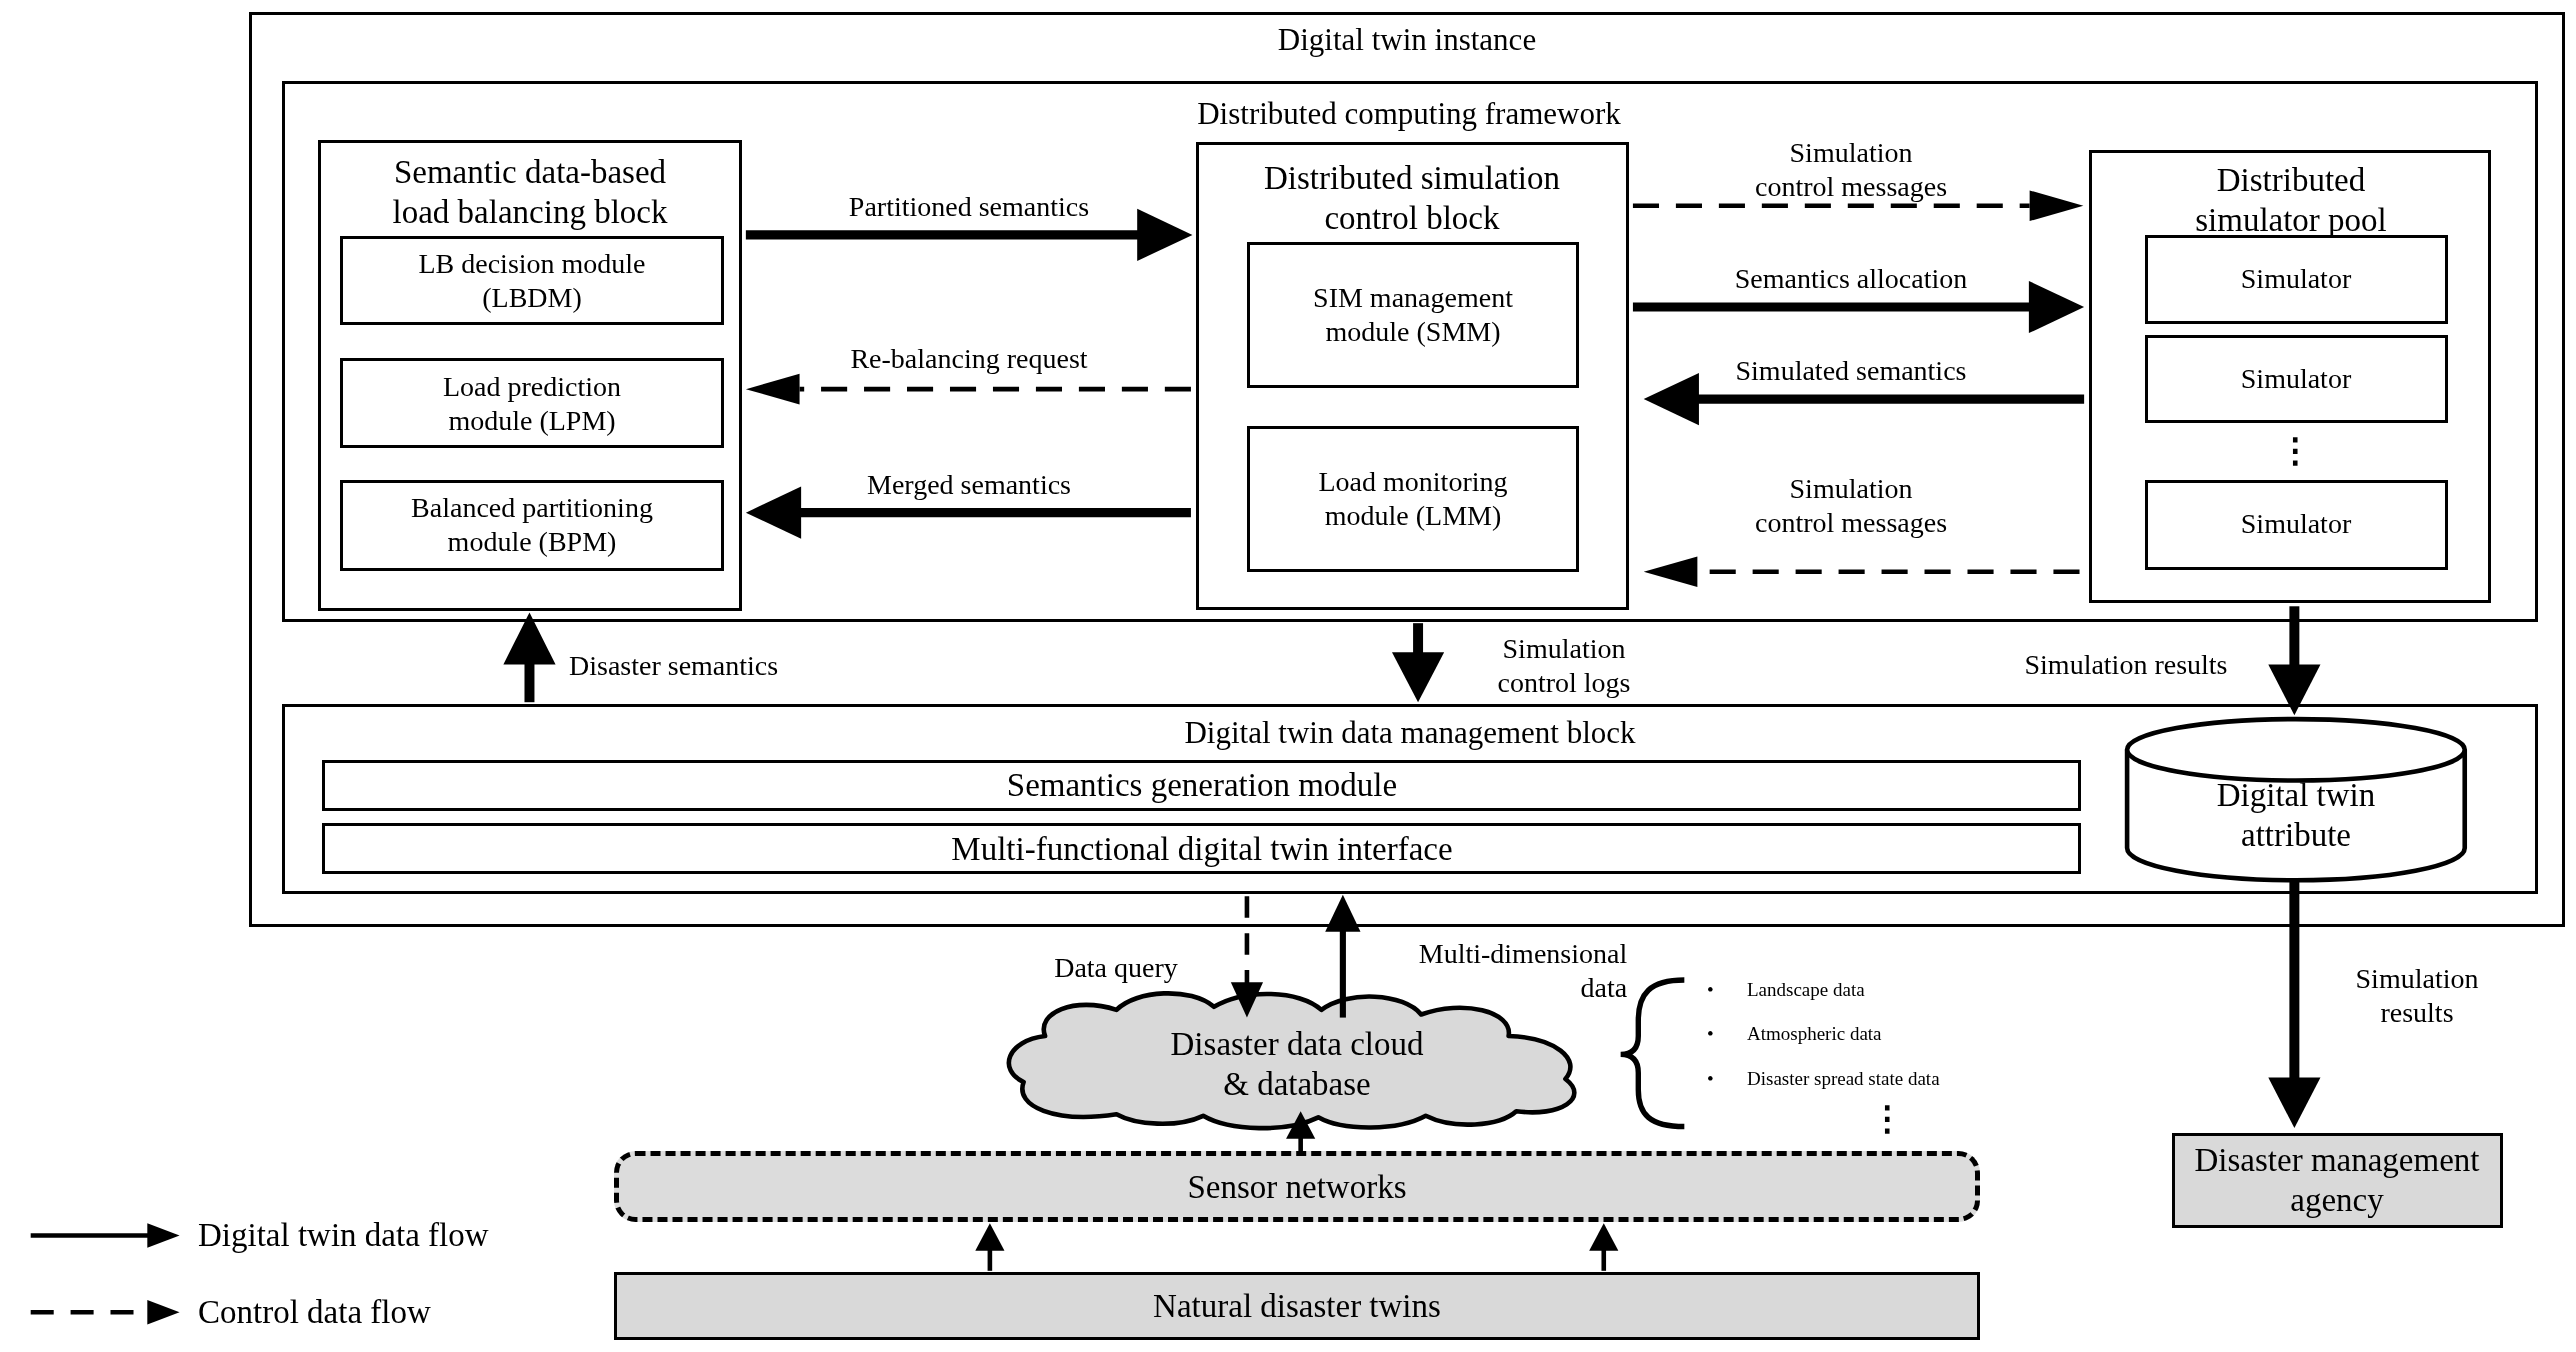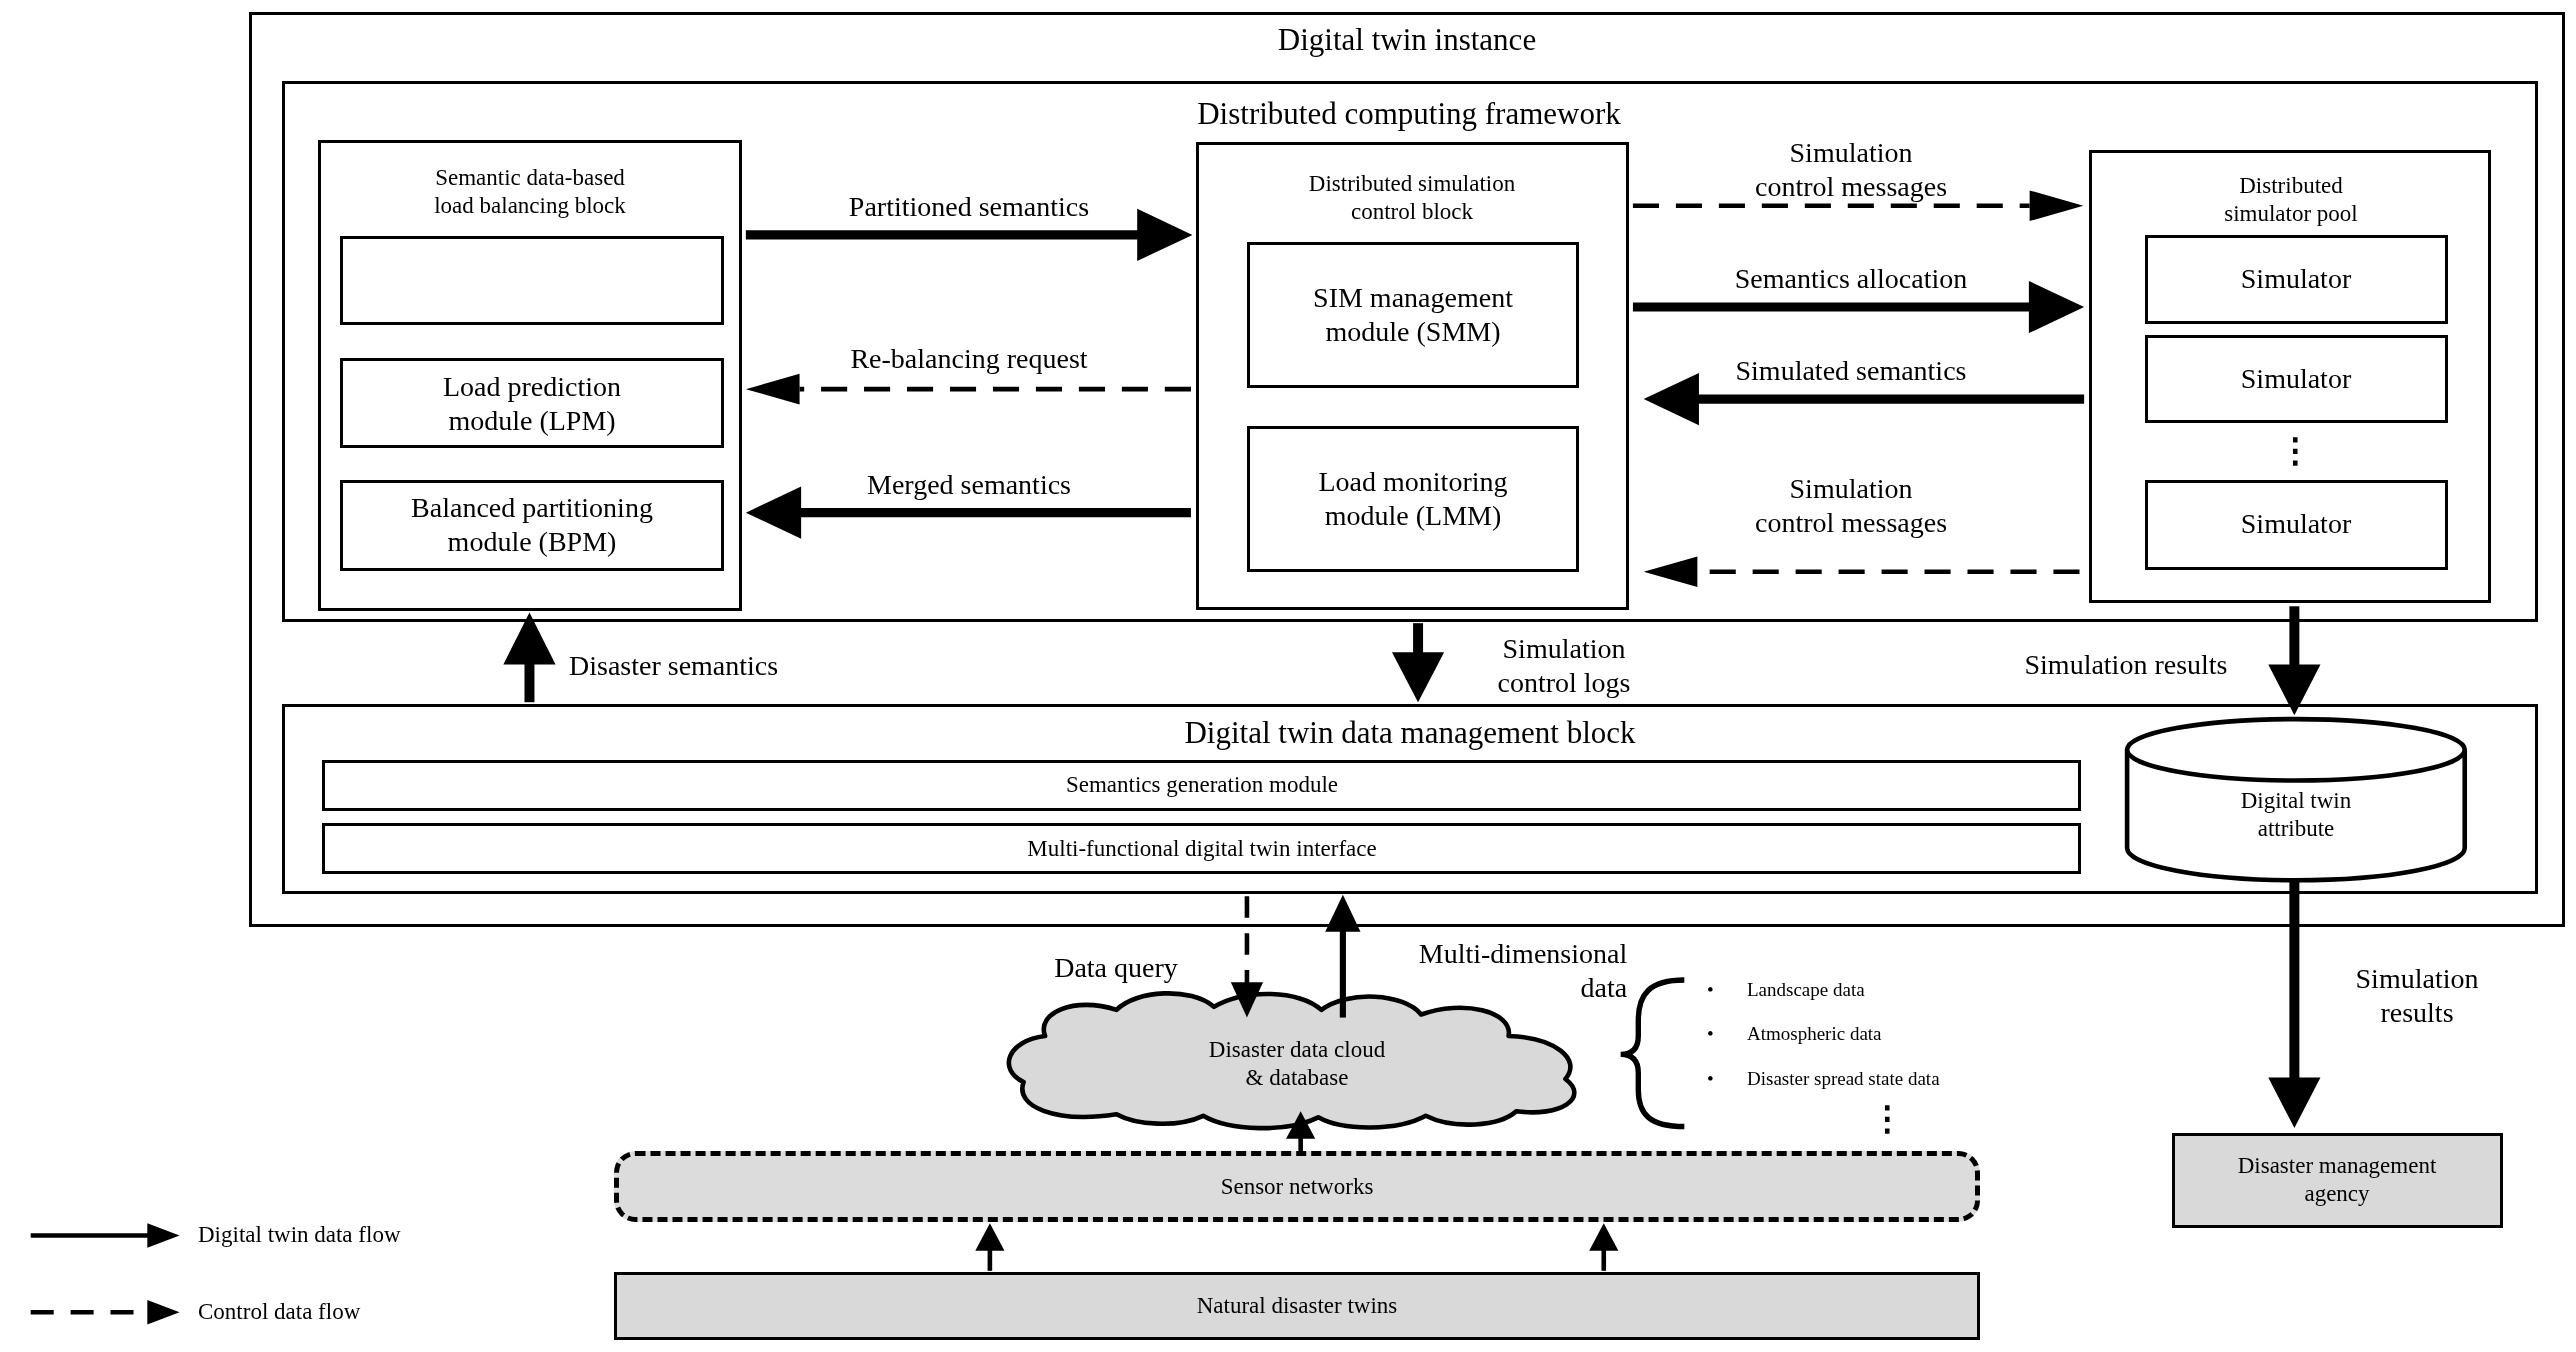--- a/index.html
+++ b/index.html
@@ -5,21 +5,21 @@
   html,body{margin:0;padding:0;background:#fff;}
   #canvas{position:relative;width:2576px;height:1353px;background:#ffffff;
           font-family:"Liberation Serif",serif;color:#000;overflow:hidden;}
   .b{position:absolute;border:3.8px solid #000;background:#fff;box-sizing:border-box;}
   .b4{position:absolute;border:3.1px solid #000;background:#fff;box-sizing:border-box;}
   .gray{background:#d9d9d9;}
   .l{position:absolute;transform:translate(-50%,-50%);text-align:center;
      white-space:nowrap;line-height:1.22;}
   .ll{position:absolute;transform:translateY(-50%);text-align:left;white-space:nowrap;}
   .fs36{font-size:28px;}
-  .fs38{font-size:23px;}
+  .fs38{font-size:33px;}
   .fs40{font-size:31px;}
   .fs44{font-size:34px;font-weight:bold;letter-spacing:1.5px;}
   svg{position:absolute;left:0;top:0;}
   .bullet-row{position:absolute;transform:translateY(-50%);font-size:19px;white-space:nowrap;}
   .bullet-row .dot{display:inline-block;width:40px;}
 </style>
 </head>
 <body>
 
 <div id="canvas">
@@ -159,20 +159,24 @@
     </g>
   </svg>
 
   <div class="l fs40" style="left:1407px;top:40px;">Digital twin instance</div>
   <div class="l fs40" style="left:1409px;top:114px;">Distributed computing framework</div>
 
   <div class="l fs38" style="left:530px;top:192px;">
     <div>Semantic data-based</div>
     <div>load balancing block</div>
   </div>
+  <div class="l fs36" style="left:532px;top:281px;">
+    <div>LB decision module</div>
+    <div>(LBDM)</div>
+  </div>
   <div class="l fs36" style="left:532px;top:404px;">
     <div>Load prediction</div>
     <div>module (LPM)</div>
   </div>
   <div class="l fs36" style="left:532px;top:525px;">
     <div>Balanced partitioning</div>
     <div>module (BPM)</div>
   </div>
 
   <div class="l fs38" style="left:1412px;top:198px;">

